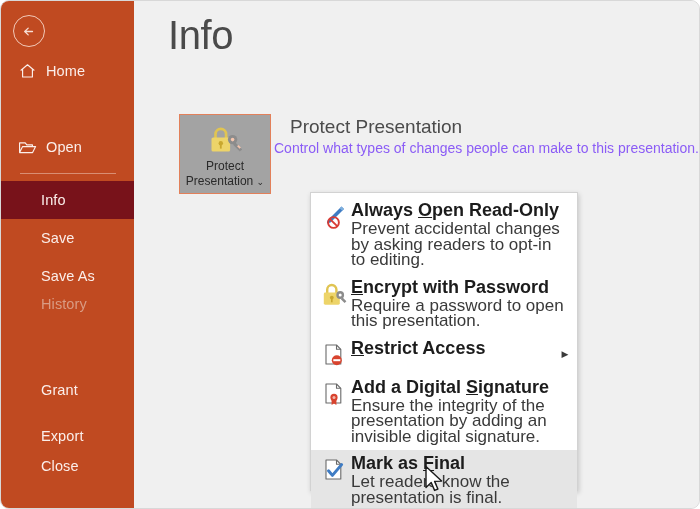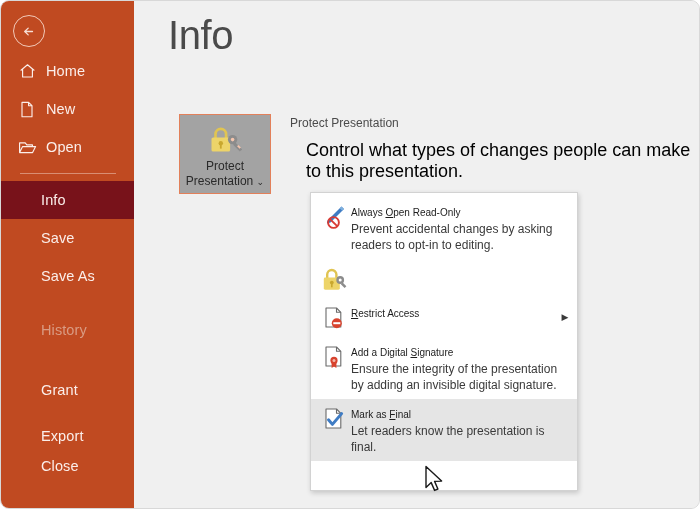--- a/index.html
+++ b/index.html
@@ -134,30 +134,30 @@
   }
   #protect-tile .tile-caret {
     font-size: 9px;
     color: #2a2a2a;
   }
 
   #protect-heading {
     position: absolute;
     left: 156px;
     top: 115px;
-    font-size: 12px;
+    font-size: 19px;
     font-weight: 400;
     color: #4b4b4b;
   }
   #protect-desc {
     position: absolute;
-    left: 172px;
+    left: 140px;
     top: 139px;
-    font-size: 18px;
-    color: #000000;
+    font-size: 14px;
+    color: #8b5cf6;
   }
 
   
   .bg-text {
     position: absolute;
     font-size: 12.5px;
     color: #3c3c3c;
     white-space: nowrap;
   }
   .bg-heading {
@@ -191,29 +191,29 @@
   .menu-item.highlighted { background: #e5e5e5; }
   .menu-item .mi-icon {
     width: 34px;
     min-width: 34px;
     padding-top: 2px;
     display: flex;
     justify-content: center;
   }
   .menu-item .mi-body { flex: 1; padding-right: 6px; }
   .menu-item .mi-title {
-    font-size: 10px;
-    font-weight: normal;
+    font-size: 18px;
+    font-weight: bold;
     color: #1c1c1c;
     line-height: 16px;
     margin-top: 36px;
   }
   .menu-item .mi-title u { text-decoration: underline; }
   .menu-item .mi-desc {
-    font-size: 12px;
+    font-size: 17px;
     color: #3a3a3a;
     line-height: 15.5px;
     margin-top: 1px;
   }
   .menu-item .mi-arrow {
     width: 12px;
     display: flex;
     align-items: center;
     justify-content: center;
     color: #3a3a3a;
@@ -243,28 +243,20 @@
 
     <div class="nav-item" style="top:51px">
       <span class="nav-icon">
         <svg width="17" height="16" viewBox="0 0 17 16">
           <path d="M2 7.2 L8.5 1.8 L15 7.2 M3.6 6.2 V14 H13.4 V6.2" fill="none" stroke="#fbeeea" stroke-width="1.15" stroke-linejoin="round" stroke-linecap="round"></path>
         </svg>
       </span>
       <span class="nav-label">Home</span>
     </div>
 
-    <div class="nav-item" style="top:89px">
-      <span class="nav-icon">
-        <svg width="14" height="17" viewBox="0 0 14 17">
-          <path d="M2 1.3 H8.6 L12 4.7 V15.7 H2 Z M8.6 1.3 V4.7 H12" fill="none" stroke="#fbeeea" stroke-width="1.15" stroke-linejoin="round" stroke-linecap="round"></path>
-        </svg>
-      </span>
-      <span class="nav-label">New</span>
-    </div>
 
     <div class="nav-item" style="top:127px">
       <span class="nav-icon">
         <svg width="19" height="15" viewBox="0 0 19 15">
           <path d="M1.6 12.6 V2.8 H7.2 L8.8 4.8 H14.4 V6.6 M1.6 12.6 L4.6 6.6 H17.6 L14.6 12.6 Z" fill="none" stroke="#fbeeea" stroke-width="1.15" stroke-linejoin="round" stroke-linecap="round"></path>
         </svg>
       </span>
       <span class="nav-label">Open</span>
     </div>
 
@@ -275,21 +267,21 @@
     </div>
 
     <div class="nav-item indented" style="top:218px">
       <span class="nav-label">Save</span>
     </div>
 
     <div class="nav-item indented" style="top:256px">
       <span class="nav-label">Save As</span>
     </div>
 
-    <div class="nav-item indented disabled" style="top:310px">
+    <div class="nav-item indented disabled" style="top:284px">
       <span class="nav-label">History</span>
     </div>
 
 
     <div class="nav-item indented" style="top:370px">
       <span class="nav-label">Grant</span>
     </div>
 
     <div class="nav-item indented" style="top:416px">
       <span class="nav-label">Export</span>
@@ -358,20 +350,24 @@
           <svg width="26" height="26" viewBox="0 0 26 26">
             <path d="M6.2 12 V8.6 a4.6 4.6 0 0 1 9.2 0 V12" fill="none" stroke="#e0c452" stroke-width="2.4"></path>
             <rect x="2.8" y="11.5" width="16" height="12.2" rx="1.4" fill="#edd469"></rect>
             <circle cx="10.8" cy="16.6" r="1.9" fill="#c9a82f"></circle>
             <rect x="10" y="16.9" width="1.6" height="4.4" fill="#c9a82f"></rect>
             <circle cx="19.2" cy="14" r="3.9" fill="#8c8c8c"></circle>
             <circle cx="19.2" cy="14" r="1.5" fill="#ffffff"></circle>
             <path d="M21.6 16.5 L25.4 20.3 L23.6 22.1 L19.8 18.3 Z" fill="#8c8c8c"></path>
           </svg>
         </span>
+        <span class="mi-body">
+          <span class="mi-title"><span></span><u>E</u><span>ncrypt with Password</span></span>
+          <span class="mi-desc" style="display:block">Require a password to open this presentation.</span>
+        </span>
       </div>
 
       <div class="menu-item">
         <span class="mi-icon">
           <svg width="26" height="26" viewBox="0 0 26 26">
             <path d="M5 3 H15.5 L19.8 7.3 V22 H5 Z" fill="#ffffff" stroke="#6a6a6a" stroke-width="1.1" stroke-linejoin="round"></path>
             <path d="M15.5 3 V7.3 H19.8" fill="none" stroke="#6a6a6a" stroke-width="1.1" stroke-linejoin="round"></path>
             <circle cx="15.8" cy="18.2" r="5" fill="#d8432e"></circle>
             <rect x="12.3" y="17.2" width="7" height="2" fill="#ffffff"></rect>
           </svg>

